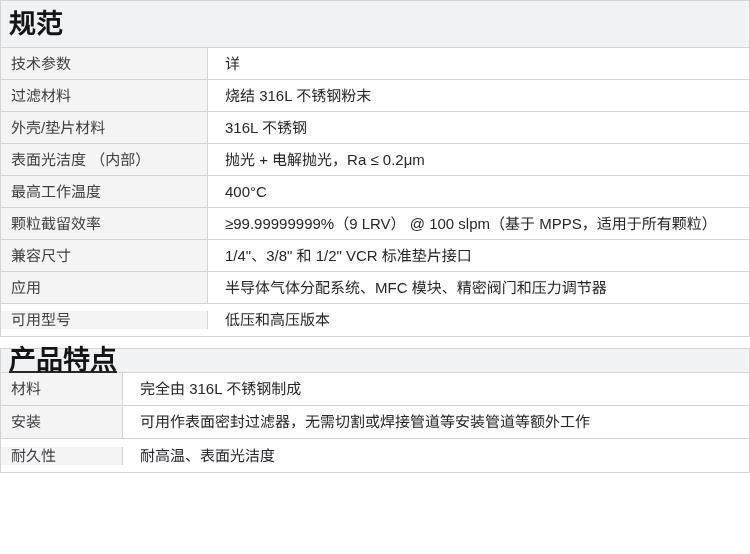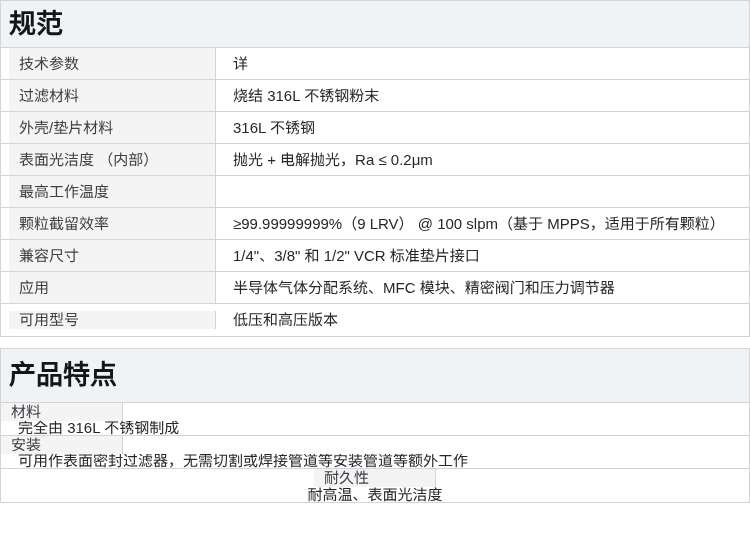--- a/index.html
+++ b/index.html
@@ -21,32 +21,32 @@
     border:1px solid var(--border);
     background:#fff;
   }
   .panel-heading{
     background:var(--band-bg);
     border-bottom:1px solid var(--border);
     display:flex;align-items:center;
     padding:0 8px;
   }
   .panel-specs .panel-heading{height:47px;}
-  .panel-features .panel-heading{height:54px;}
+  .panel-features .panel-heading{height:24px;text-decoration:underline;}
   .panel-heading h2{
     margin:0;font-size:27px;font-weight:700;color:var(--heading-text);
     line-height:1;
   }
   .row{
     display:flex;align-items:stretch;
     border-bottom:1px solid var(--border);
   }
   .rows .row:last-child{border-bottom:none;align-items:center;}
-  .panel-specs .row{height:32px;padding-left:8px;}
-  .panel-features .row{height:33px;flex-direction:column;}
+  .panel-specs .row{height:32px;}
+  .panel-features .row{height:33px;}
   .cell{
     display:flex;align-items:center;
     font-size:15px;line-height:1.2;
     white-space:nowrap;overflow:hidden;
   }
   .cell.label{
     background:var(--label-bg);
     border-right:1px solid var(--border);
     padding:0 10px;
     color:var(--label-text);
@@ -89,20 +89,21 @@
         </div>
 
 
         <div class="row">
           <div class="cell label">表面光洁度 （内部）</div>
           <div class="cell value">抛光 + 电解抛光，Ra ≤ 0.2μm</div>
         </div>
 
         <div class="row">
           <div class="cell label">最高工作温度</div>
+          <div class="cell value">400°C</div>
         </div>
 
         <div class="row">
           <div class="cell label">颗粒截留效率</div>
           <div class="cell value">≥99.99999999%（9 LRV） @ 100 slpm（基于 MPPS，适用于所有颗粒）</div>
         </div>
 
 
         <div class="row">
           <div class="cell label">兼容尺寸</div>

